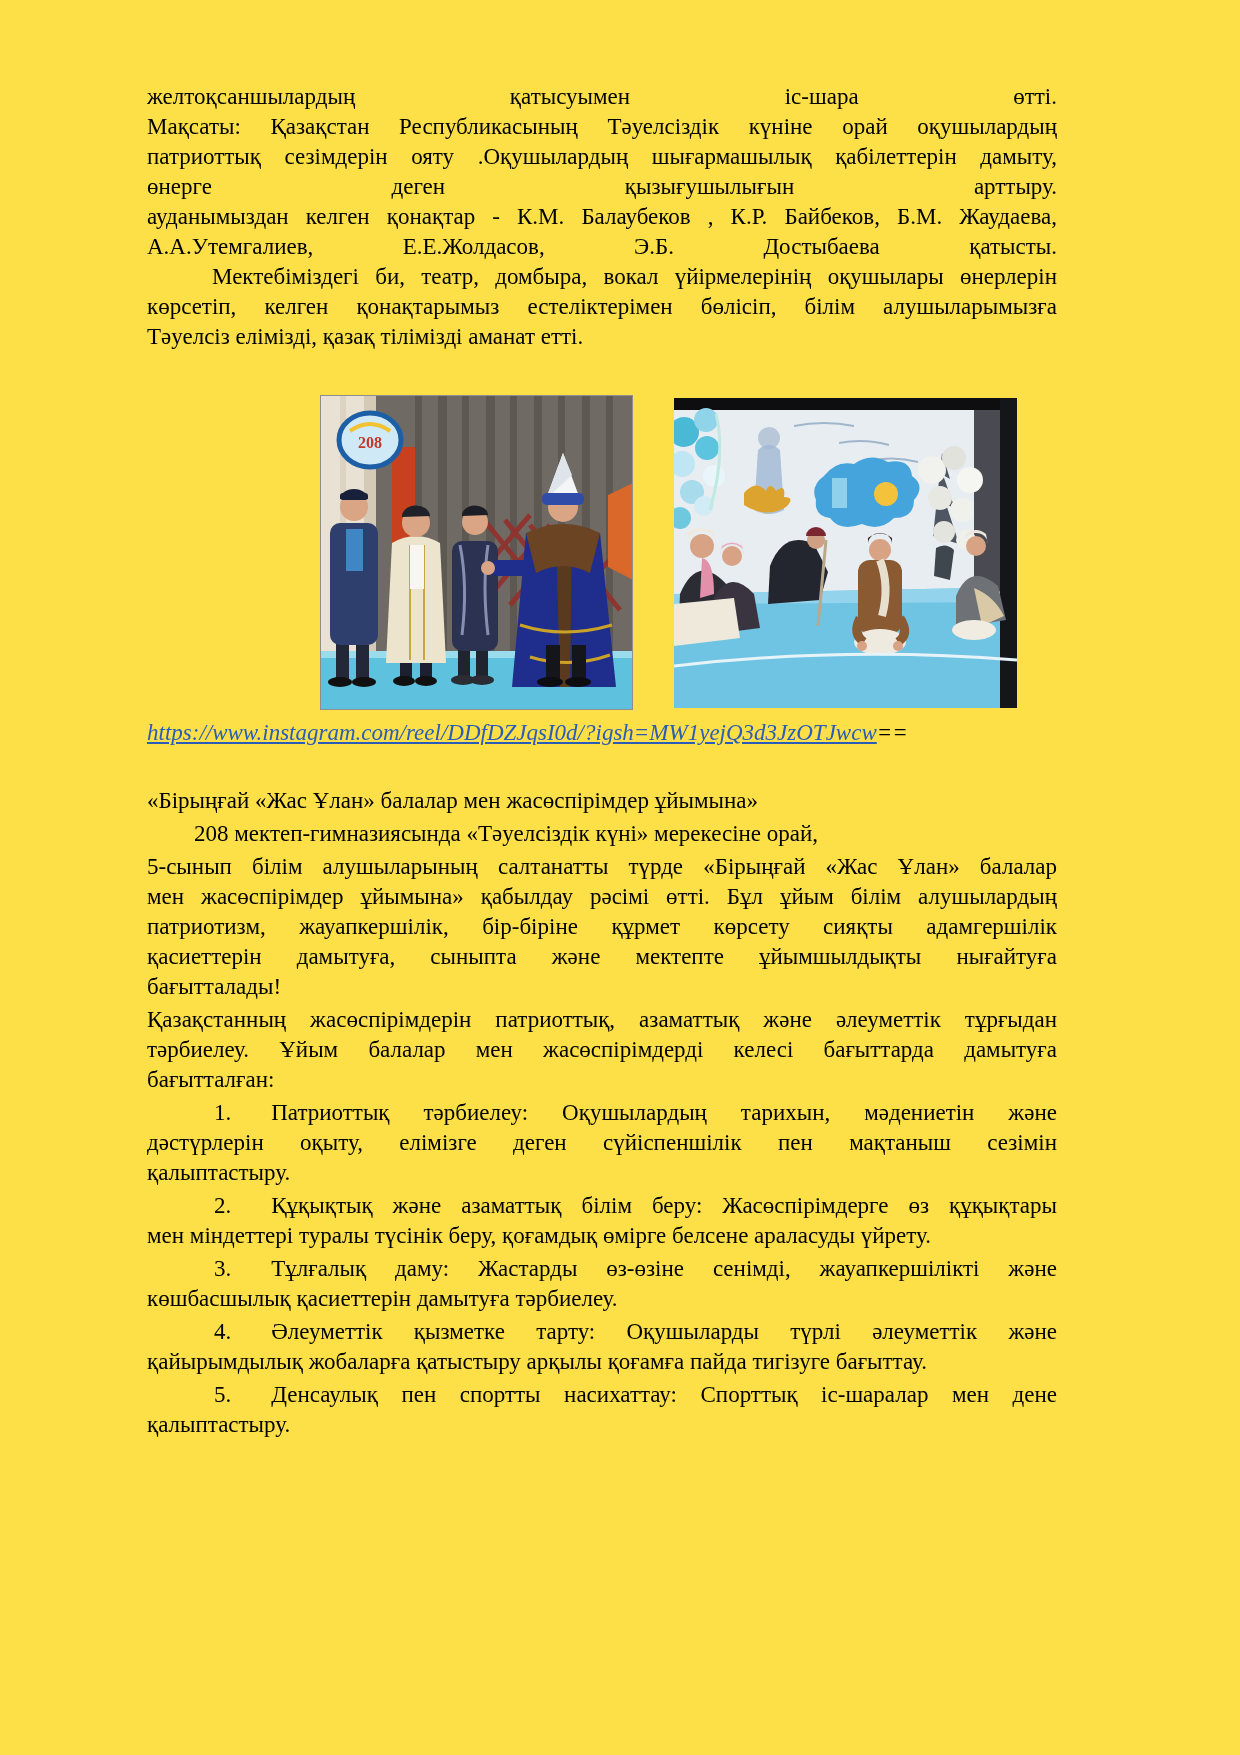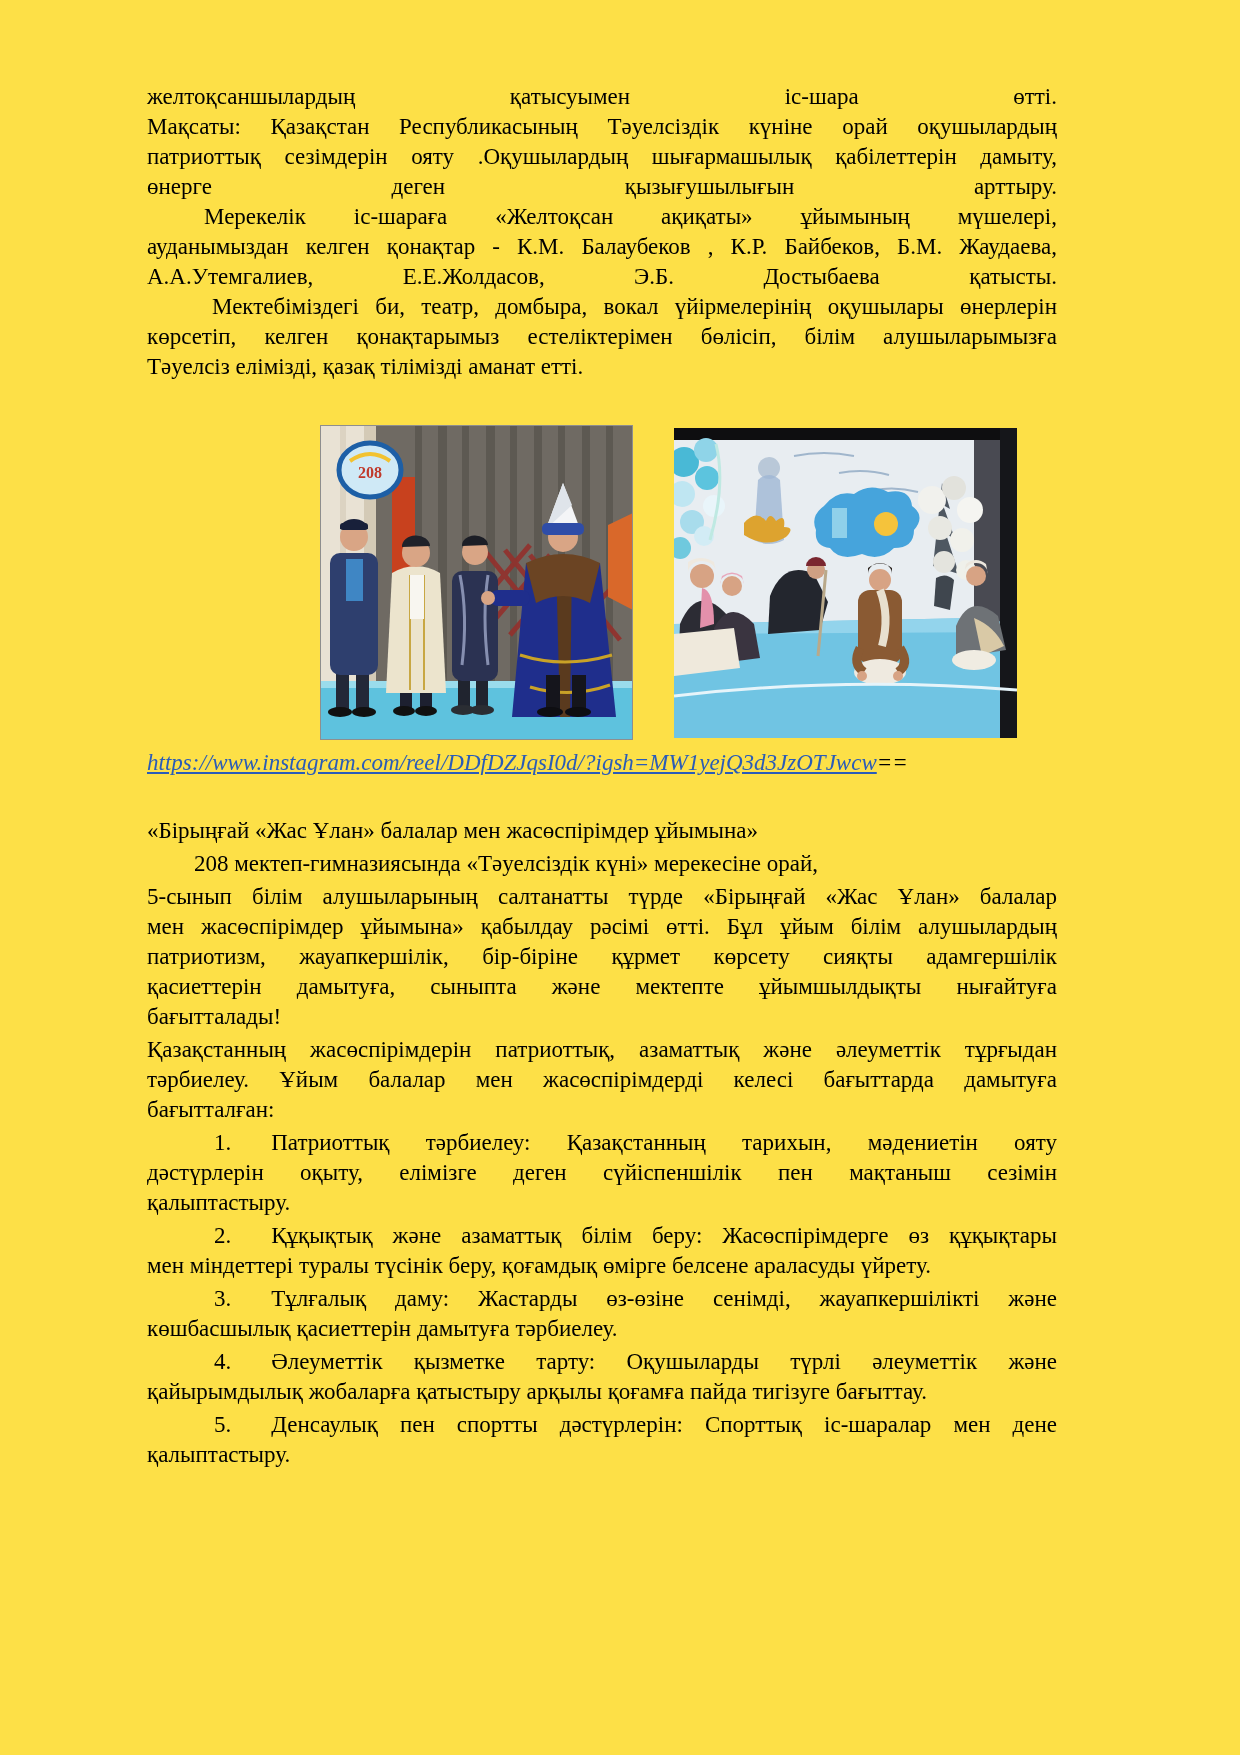--- a/index.html
+++ b/index.html
@@ -36,21 +36,20 @@
 <div class="page">
   <div class="content">
 
     <div class="tblock">
         <div class="line stretch"><span>желтоқсаншылардың қатысуымен іс-шара өтті.</span></div>
         <div class="line stretch"><span>Мақсаты: Қазақстан Республикасының Тәуелсіздік күніне орай оқушылардың</span></div>
         <div class="line stretch"><span>патриоттық сезімдерін ояту .Оқушылардың шығармашылық қабілеттерін дамыту,</span></div>
         <div class="line stretch"><span>өнерге деген қызығушылығын арттыру.</span></div>
       </div>
     <div class="tblock">
-        <div class="line stretch" style="padding-left: 57px;"><span>Мерекелік іс-шараға «Желтоқсан ақиқаты» ұйымының мүшелері,</span></div>
         <div class="line stretch"><span>ауданымыздан келген қонақтар - К.М. Балаубеков , К.Р. Байбеков, Б.М. Жаудаева,</span></div>
         <div class="line stretch"><span>А.А.Утемгалиев, Е.Е.Жолдасов, Э.Б. Достыбаева қатысты.</span></div>
       </div>
     <div class="tblock">
         <div class="line stretch" style="padding-left: 65px;"><span>Мектебіміздегі би, театр, домбыра, вокал үйірмелерінің оқушылары өнерлерін</span></div>
         <div class="line stretch"><span>көрсетіп, келген қонақтарымыз естеліктерімен бөлісіп, білім алушыларымызға</span></div>
         <div class="line"><span>Тәуелсіз елімізді, қазақ тілімізді аманат етті.</span></div>
       </div>
 
     <div class="figrow">
@@ -238,34 +237,34 @@
         <div class="line stretch"><span>патриотизм, жауапкершілік, бір-біріне құрмет көрсету сияқты адамгершілік</span></div>
         <div class="line stretch"><span>қасиеттерін дамытуға, сыныпта және мектепте ұйымшылдықты нығайтуға</span></div>
         <div class="line"><span>бағытталады!</span></div>
       </div>
     <div class="tblock lower">
         <div class="line stretch"><span>Қазақстанның жасөспірімдерін патриоттық, азаматтық және әлеуметтік тұрғыдан</span></div>
         <div class="line stretch"><span>тәрбиелеу. Ұйым балалар мен жасөспірімдерді келесі бағыттарда дамытуға</span></div>
         <div class="line"><span>бағытталған:</span></div>
       </div>
     <div class="tblock lower">
-        <div class="line stretch" style="padding-left: 67px;"><span>1.</span><span class="tab" style="width: 40px;"></span><span>Патриоттық тәрбиелеу: Қазақстанның тарихын, мәдениетін ояту</span></div>
+        <div class="line stretch" style="padding-left: 67px;"><span>1.</span><span class="tab" style="width: 40px;"></span><span>Патриоттық тәрбиелеу: Оқушылардың тарихын, мәдениетін және</span></div>
         <div class="line stretch"><span>дәстүрлерін оқыту, елімізге деген сүйіспеншілік пен мақтаныш сезімін</span></div>
         <div class="line"><span>қалыптастыру.</span></div>
       </div>
     <div class="tblock lower">
         <div class="line stretch" style="padding-left: 67px;"><span>2.</span><span class="tab" style="width: 40px;"></span><span>Құқықтық және азаматтық білім беру: Жасөспірімдерге өз құқықтары</span></div>
         <div class="line"><span>мен міндеттері туралы түсінік беру, қоғамдық өмірге белсене араласуды үйрету.</span></div>
       </div>
     <div class="tblock lower">
         <div class="line stretch" style="padding-left: 67px;"><span>3.</span><span class="tab" style="width: 40px;"></span><span>Тұлғалық даму: Жастарды өз-өзіне сенімді, жауапкершілікті және</span></div>
         <div class="line"><span>көшбасшылық қасиеттерін дамытуға тәрбиелеу.</span></div>
       </div>
     <div class="tblock lower">
         <div class="line stretch" style="padding-left: 67px;"><span>4.</span><span class="tab" style="width: 40px;"></span><span>Әлеуметтік қызметке тарту: Оқушыларды түрлі әлеуметтік және</span></div>
         <div class="line"><span>қайырымдылық жобаларға қатыстыру арқылы қоғамға пайда тигізуге бағыттау.</span></div>
       </div>
     <div class="tblock lower">
-        <div class="line stretch" style="padding-left: 67px;"><span>5.</span><span class="tab" style="width: 40px;"></span><span>Денсаулық пен спортты дәстүрлерін: Спорттық іс-шаралар мен дене</span></div>
+        <div class="line stretch" style="padding-left: 67px;"><span>5.</span><span class="tab" style="width: 40px;"></span><span>Денсаулық пен спортты насихаттау: Спорттық іс-шаралар мен дене</span></div>
         <div class="line"><span>қалыптастыру.</span></div>
       </div>
   </div>
 </div>
 
 </body></html>

